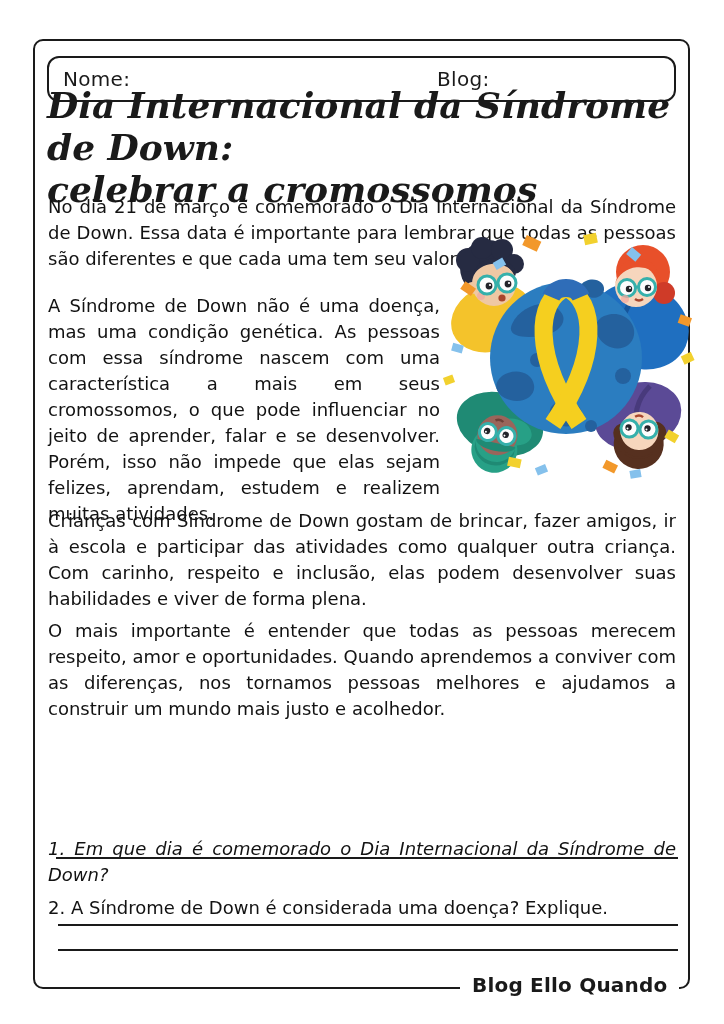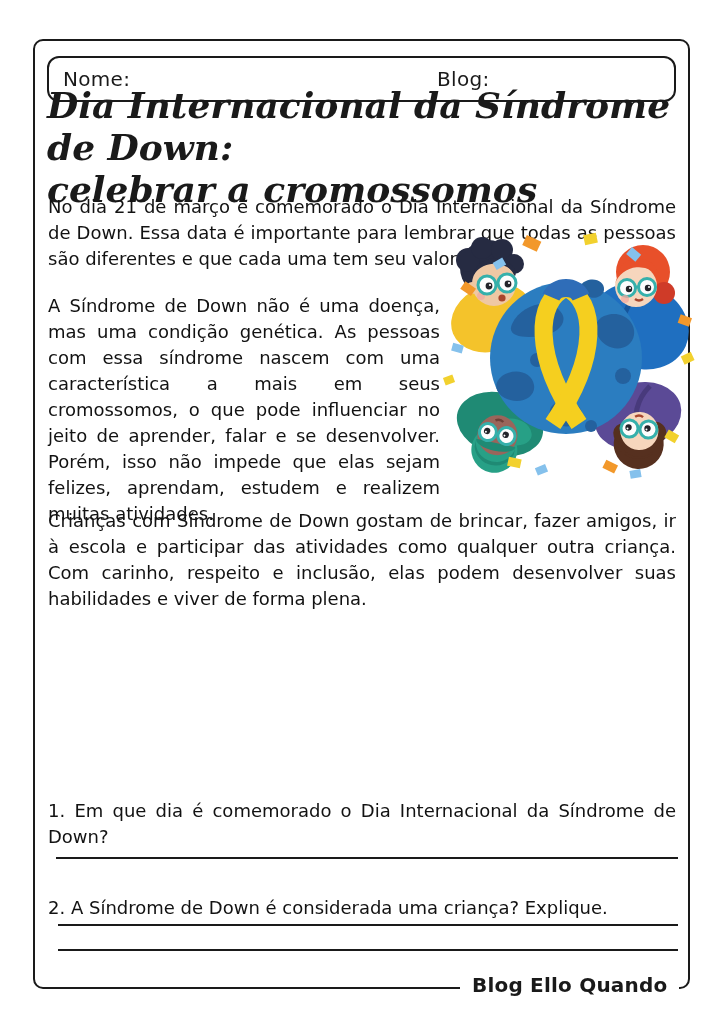--- a/index.html
+++ b/index.html
@@ -21,21 +21,21 @@
   .para{position:absolute;left:48px;width:628px;font-size:18px;line-height:26px;
         text-align:justify;color:#121212;}
   .p1{top:176px;}
   .p2{top:275px;width:392px;}
   .p3{top:490px;}
   .p4{top:600px;}
   .illustration{position:absolute;left:436px;top:226px;width:260px;height:266px;}
   .banner{position:absolute;left:212px;top:710px;width:300px;height:82px;}
   .question{position:absolute;left:48px;width:628px;font-size:18px;line-height:26px;
             text-align:justify;color:#121212;}
-  .q1{top:780px;}
+  .q1{top:818px;font-style:italic;}
   .q2{top:877px;}
   .answer-line{position:absolute;border-top:2.5px solid #1a1a1a;height:0;}
   .al-1{left:56px;top:857px;width:622px;}
   .al-2{left:58px;top:924px;width:620px;}
   .al-3{left:58px;top:949px;width:620px;}
   .footer-credit{position:absolute;left:460px;top:973px;background:#fff;padding:0 12px;
                  font-size:20px;font-weight:bold;color:#1a1a1a;letter-spacing:.2px;}
 </style>
 </head>
 <body>
@@ -52,20 +52,21 @@
   </div>
 
   <div class="title">
     <div>Dia Internacional da Síndrome de Down:</div>
     <div>celebrar a cromossomos</div>
   </div>
 
   <p class="para p1">No dia 21 de março é comemorado o Dia Internacional da Síndrome de Down. Essa data é importante para lembrar que todas as pessoas são diferentes e que cada uma tem seu valor.</p>
   <p class="para p2">A Síndrome de Down não é uma doença, mas uma condição genética. As pessoas com essa síndrome nascem com uma característica a mais em seus cromossomos, o que pode influenciar no jeito de aprender, falar e se desenvolver. Porém, isso não impede que elas sejam felizes, aprendam, estudem e realizem muitas atividades.</p>
   <p class="para p3">Crianças com Síndrome de Down gostam de brincar, fazer amigos, ir à escola e participar das atividades como qualquer outra criança. Com carinho, respeito e inclusão, elas podem desenvolver suas habilidades e viver de forma plena.</p>
+  <p class="para p4">O mais importante é entender que todas as pessoas merecem respeito, amor e oportunidades. Quando aprendemos a conviver com as diferenças, nos tornamos pessoas melhores e ajudamos a construir um mundo mais justo e acolhedor.</p>
 
   <div class="illustration">
     <svg width="260" height="266" viewBox="0 0 260 266" xmlns="http://www.w3.org/2000/svg">
 
       <g>
         <ellipse cx="56" cy="92" rx="42" ry="33" transform="rotate(-22 56 92)" fill="#f4c32b"></ellipse>
         <circle cx="86" cy="110" r="8" fill="#efae3a"></circle>
         <ellipse cx="204" cy="100" rx="50" ry="42" transform="rotate(24 204 100)" fill="#1f6fc0"></ellipse>
         <path d="M196,74 q-18,26 -8,58" stroke="#16569c" stroke-width="5" fill="none"></path>
         <rect x="168" y="116" width="16" height="18" transform="rotate(18 176 125)" fill="#f0a026"></rect>
@@ -181,20 +182,20 @@
 
 
   <p class="question q1">
     <span>1.</span>
     <span>Em que dia é comemorado o Dia Internacional da Síndrome de Down?</span>
   </p>
   <div class="answer-line al-1"></div>
 
   <p class="question q2">
     <span>2.</span>
-    <span>A Síndrome de Down é considerada uma criança? Explique.</span>
+    <span>A Síndrome de Down é considerada uma doença? Explique.</span>
   </p>
   <div class="answer-line al-2"></div>
   <div class="answer-line al-3"></div>
 
   <span class="footer-credit">Blog Ello Quando</span>
 
 </div>
 
 </body></html>

